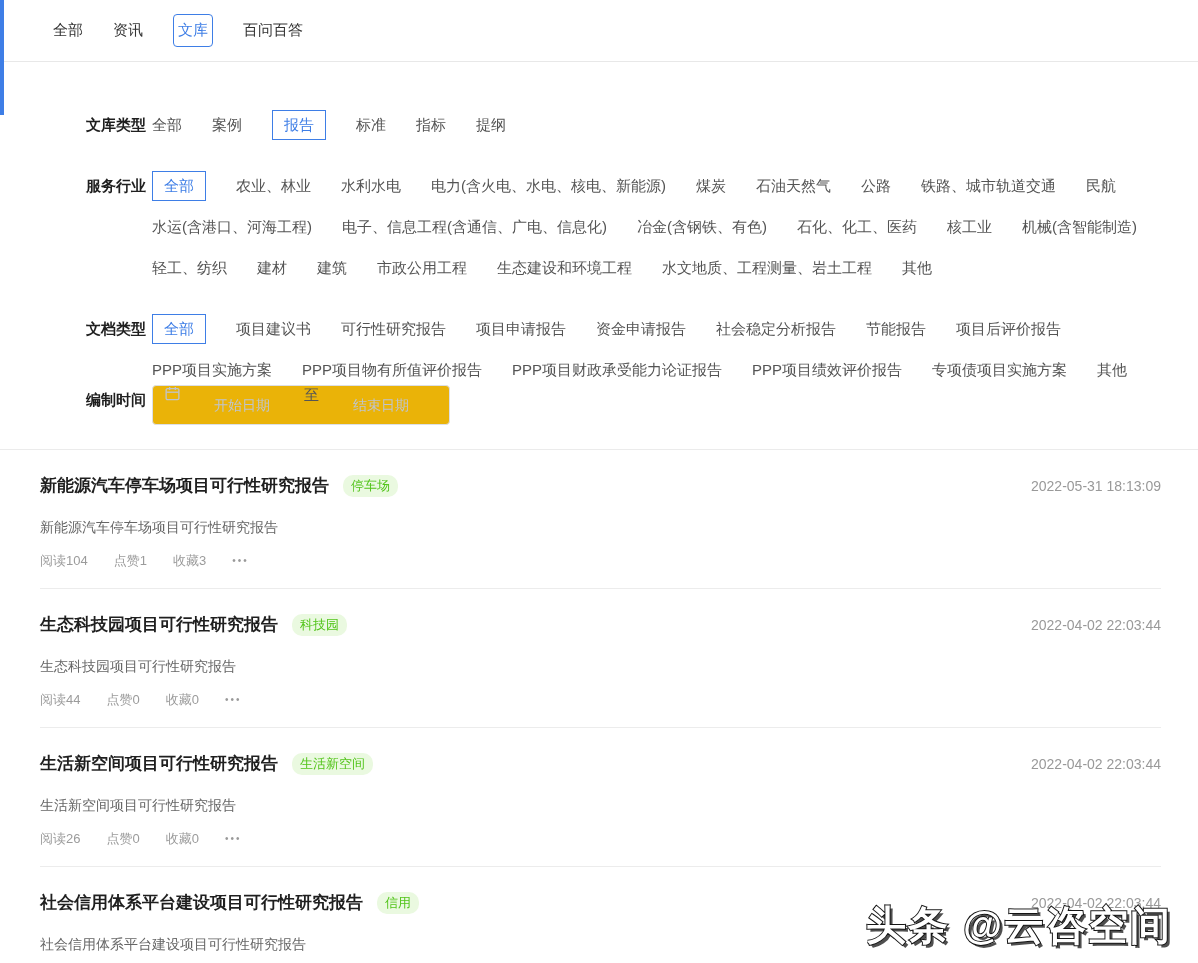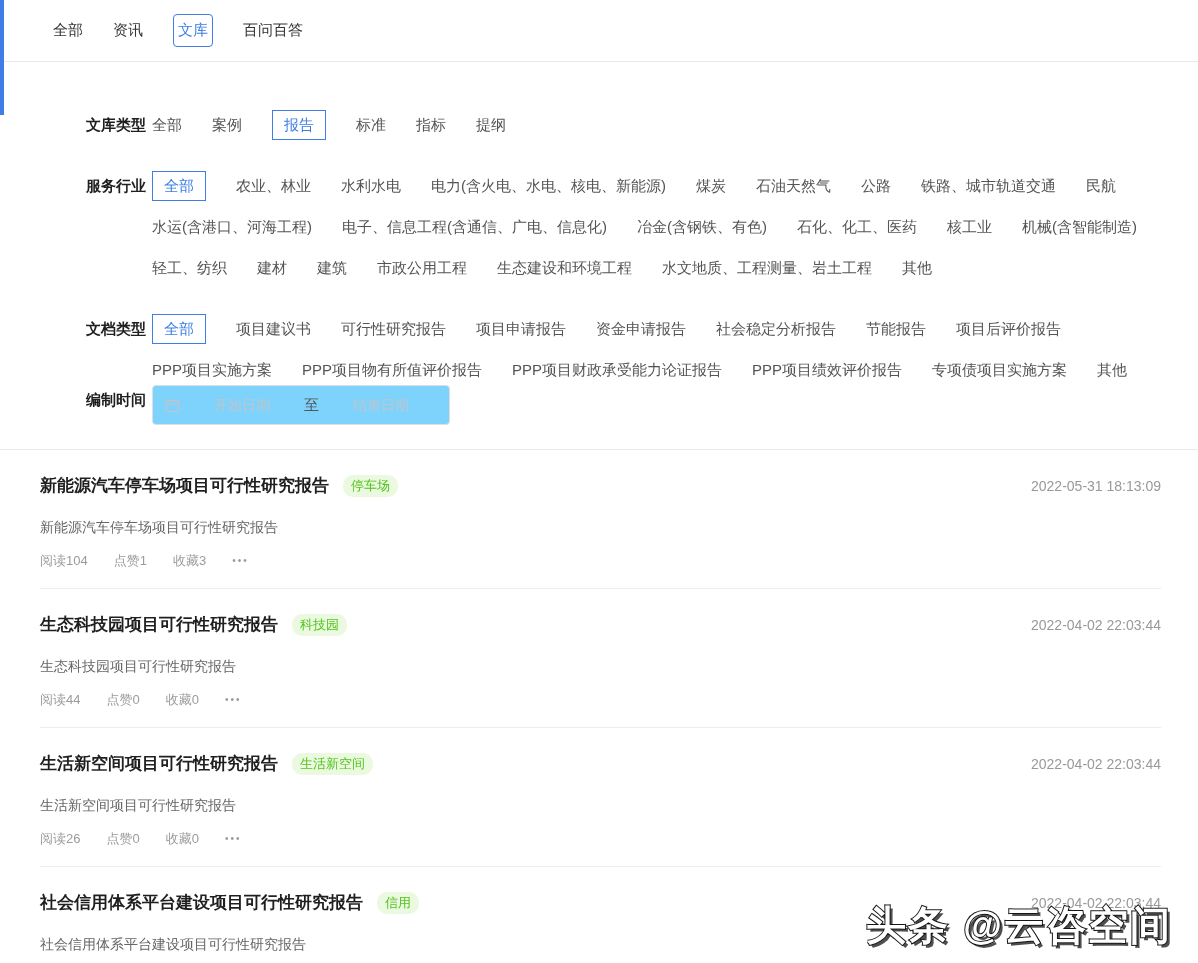--- a/index.html
+++ b/index.html
@@ -72,23 +72,23 @@
     color: var(--accent);
     border: 1px solid var(--accent);
     border-radius: 0;
     line-height: 28px;
     padding: 0 11px;
   }
   
   .date-range-box {
     width: 298px; height: 40px;
     border: 1px solid #dcdfe6; border-radius: 4px;
-    display: flex; align-items: center;
+    display: flex; 
     padding: 0 12px;
-    background: #7dd3fc;
+    background: #eab308;
   }
   .calendar-icon { display: inline-flex; margin-right: 6px; }
   .date-input {
     flex: 1; min-width: 0;
     border: none; outline: none;
     font-size: 14px; color: #606266;
     text-align: center;
     font-family: "Liberation Sans", "DejaVu Sans", sans-serif;
     background: transparent;
   }

